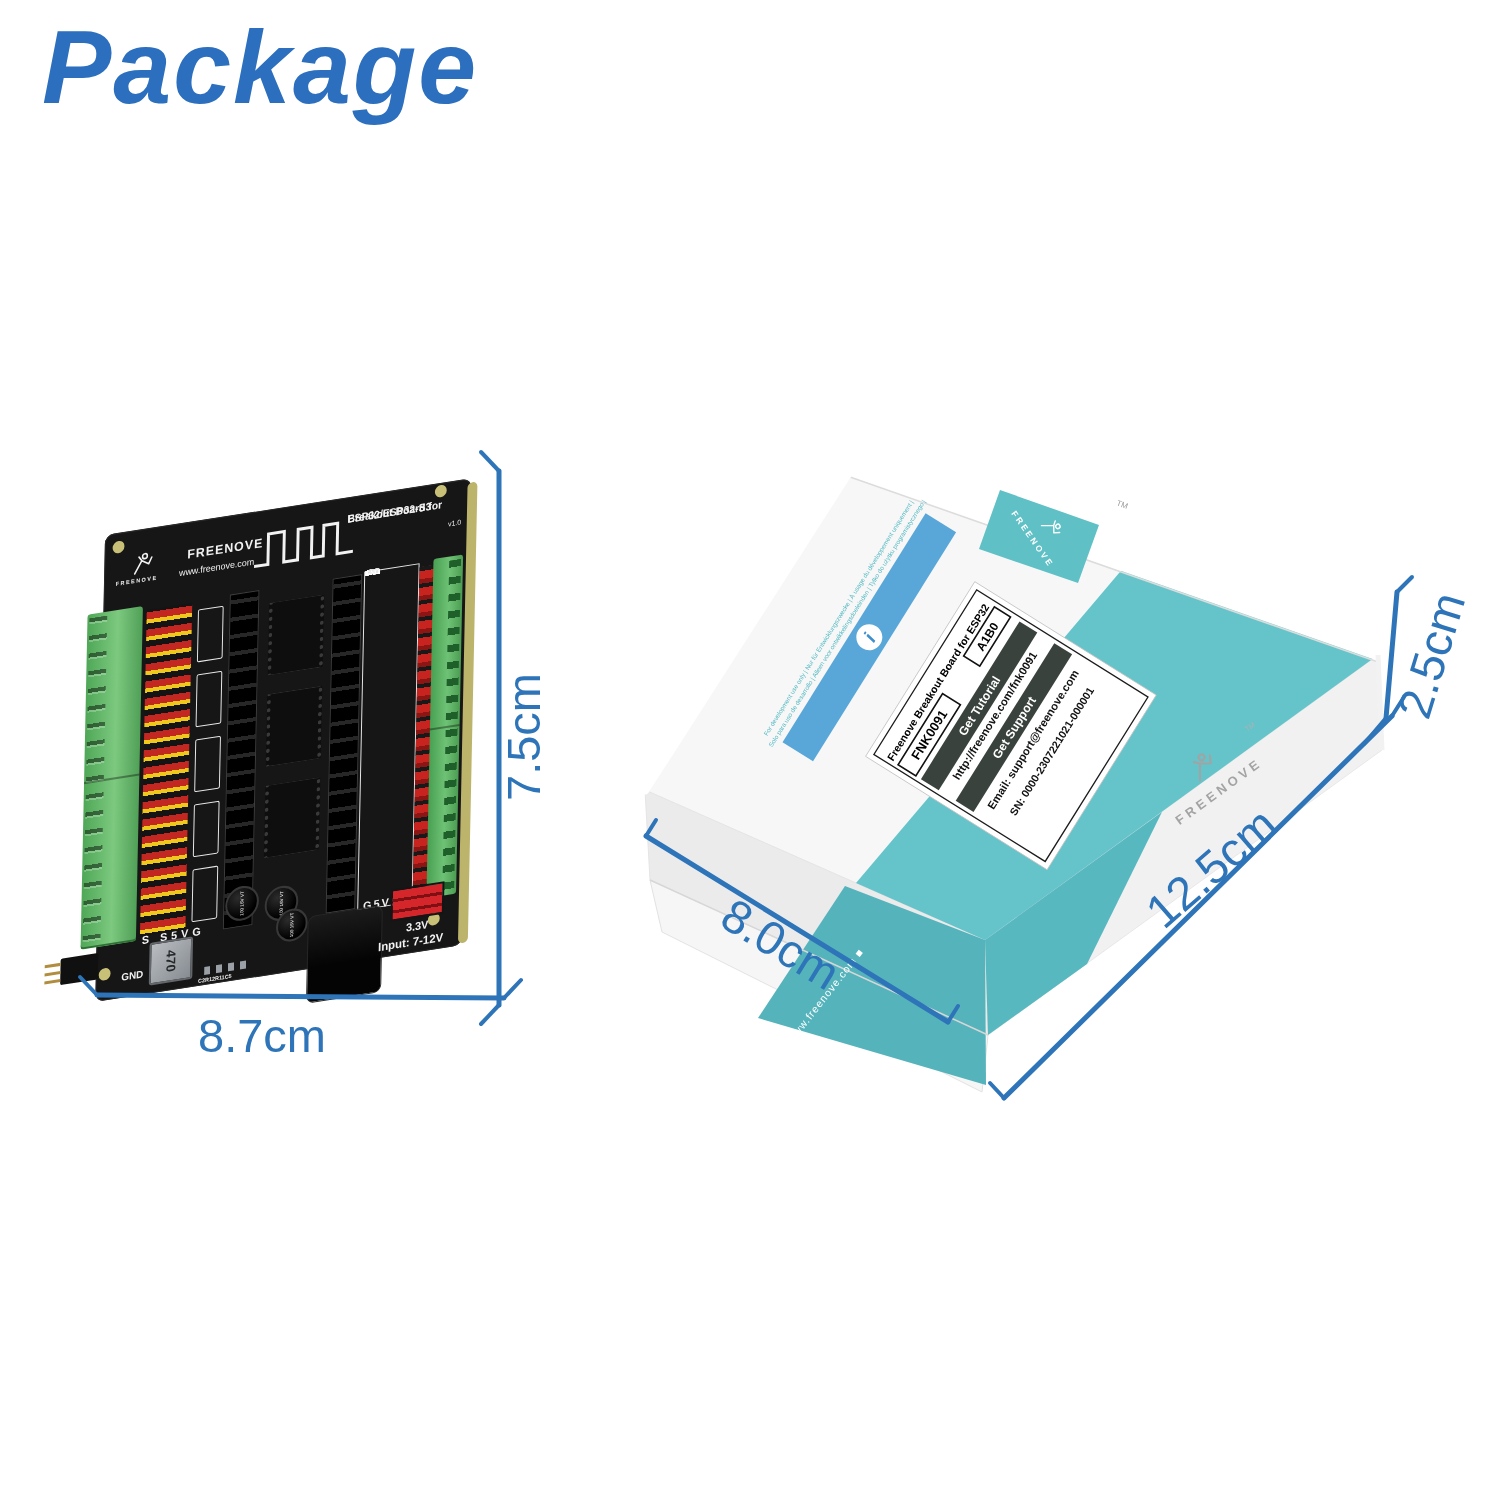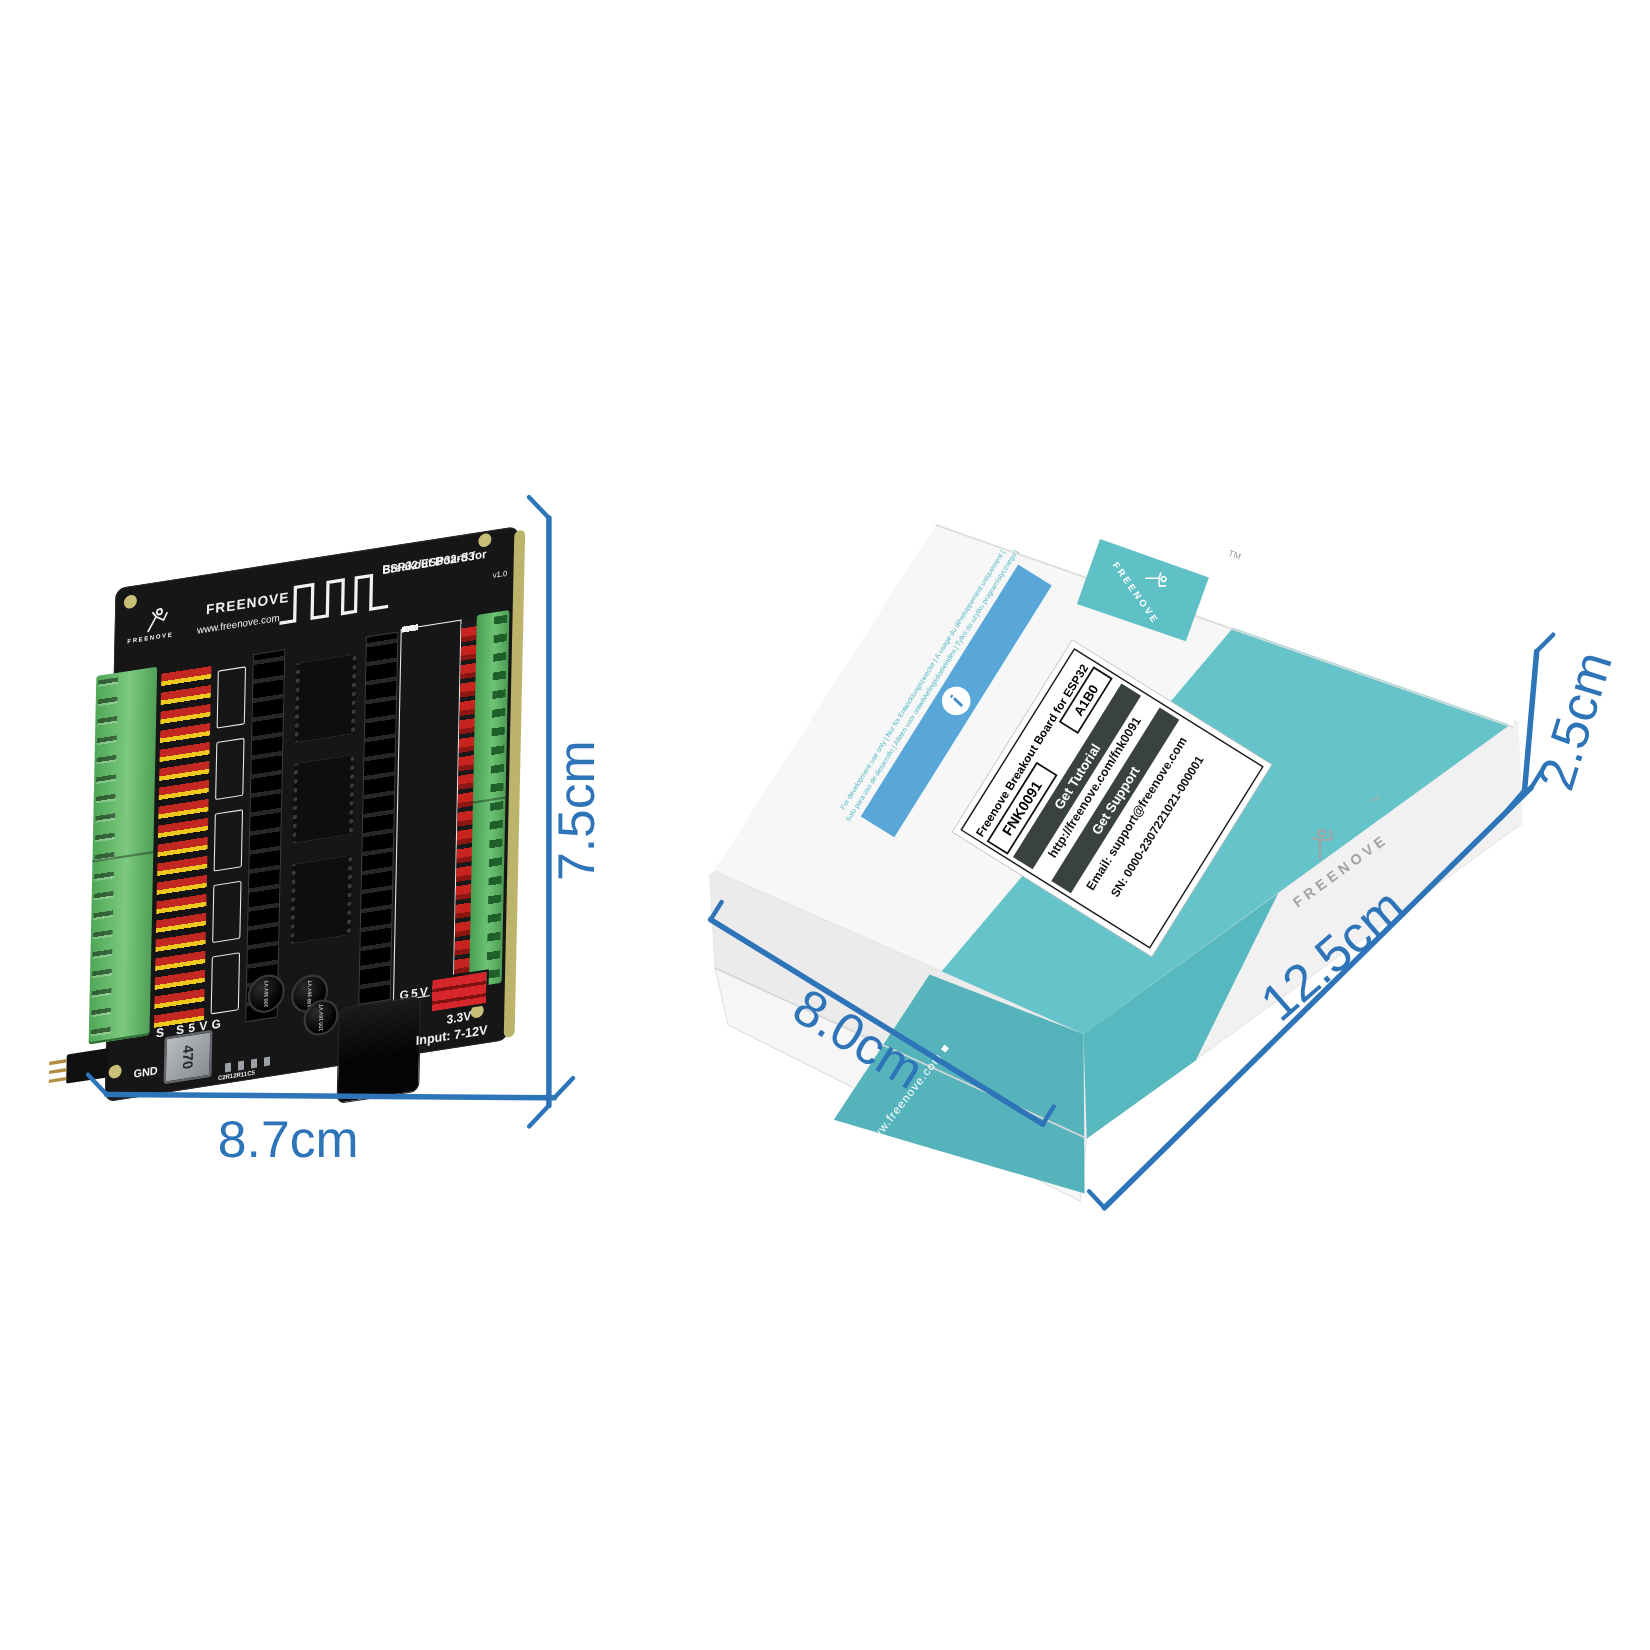--- a/index.html
+++ b/index.html
@@ -77,20 +77,21 @@
   svg text{font-family:"Liberation Sans",sans-serif;}
   .dim-text{fill:#2e74b8;font-size:47px;}
   .dim-line{stroke:#2e74b8;stroke-width:5;stroke-linecap:round;fill:none;}
   .dim-tick{stroke:#2e74b8;stroke-width:4;stroke-linecap:round;}
 </style>
 </head>
 <body>
 
 <div class="stage">
 
+  <h1 class="page-title">Package</h1>
 
   <div class="pcb">
     <div class="edge-right"></div>
 
     <div class="hole tl"></div>
     <div class="hole tr"></div>
     <div class="hole br"></div>
     <div class="hole bl"></div>
 
     <svg class="logo-sm" viewBox="0 0 24 24">

